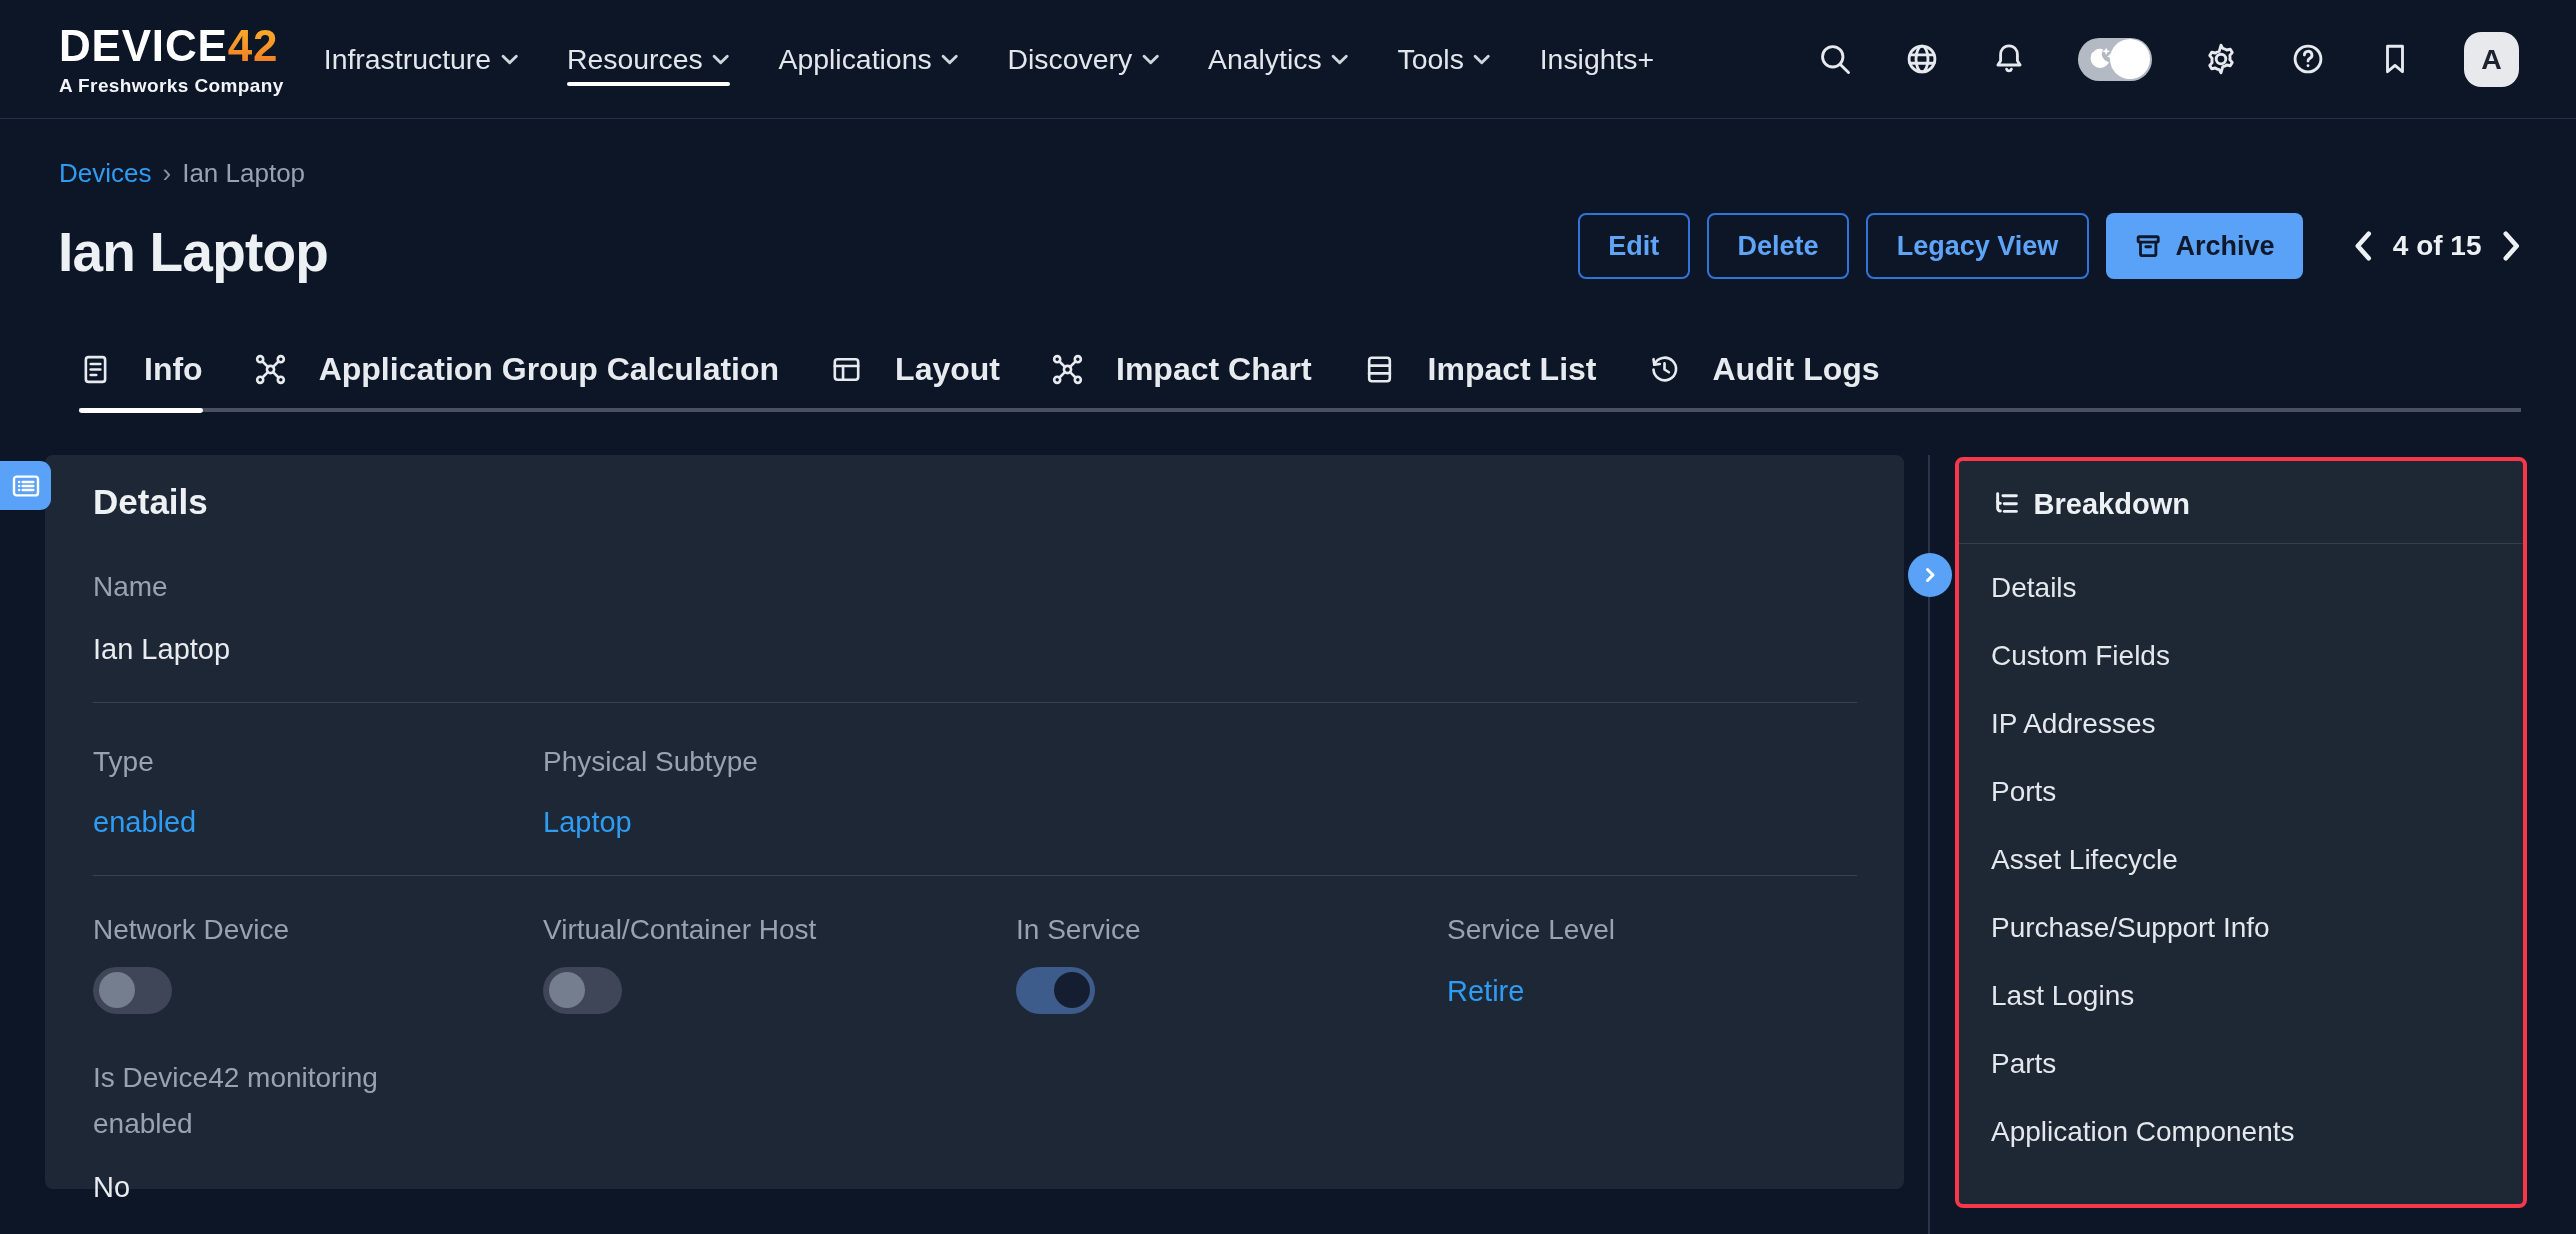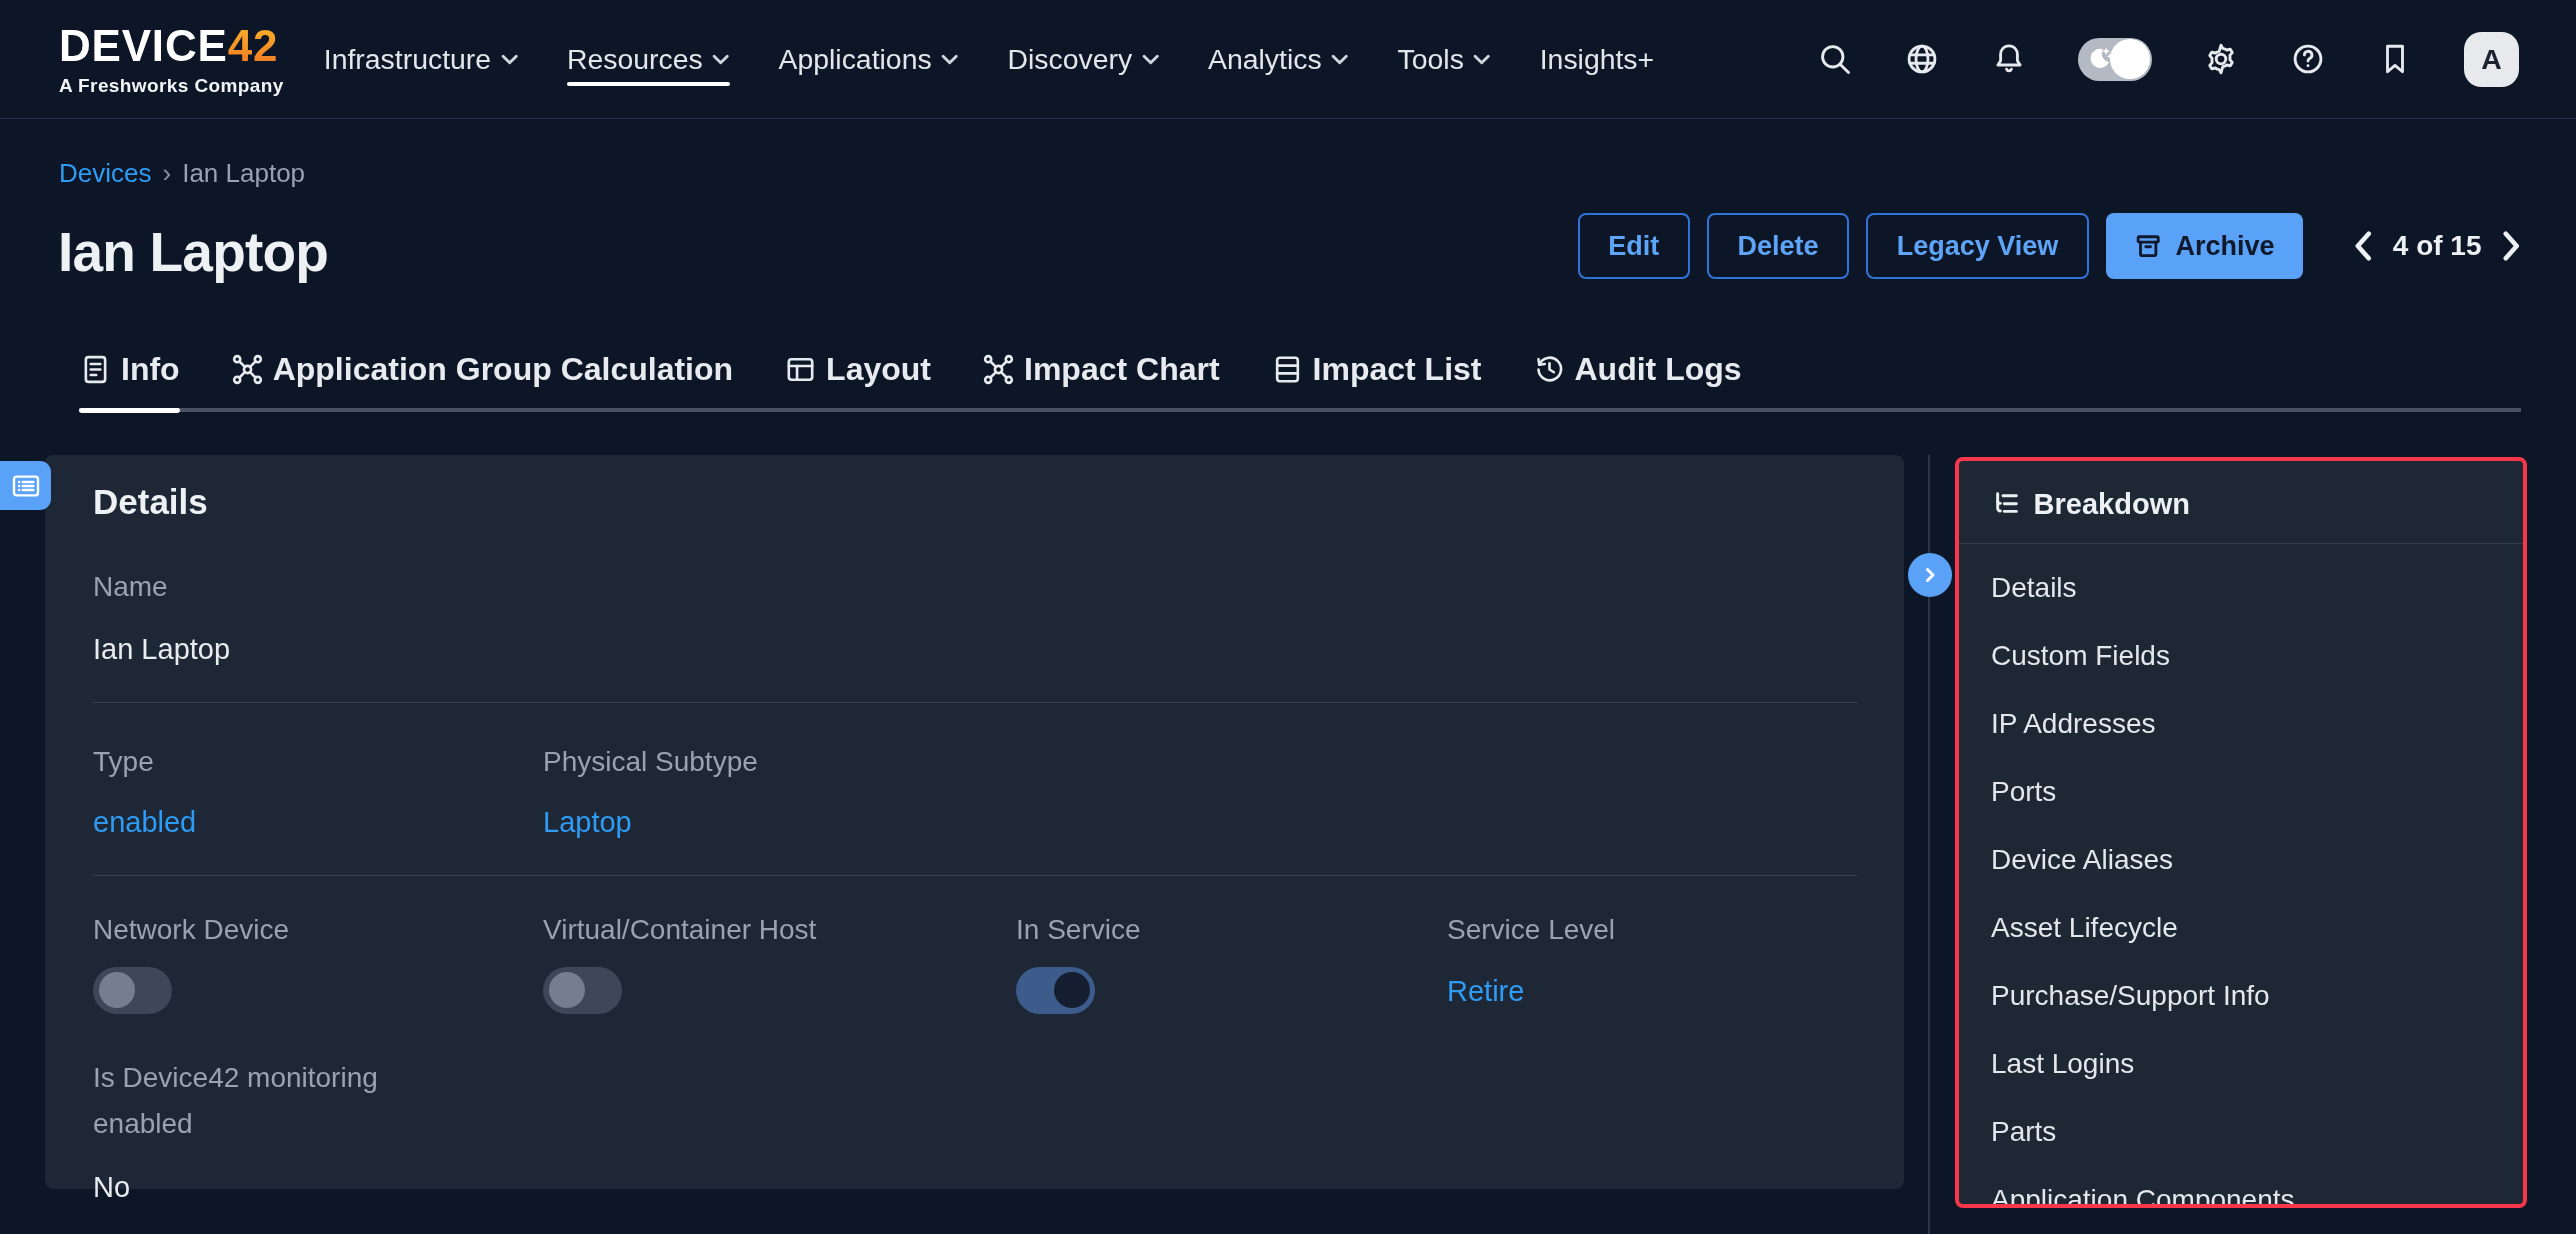--- a/index.html
+++ b/index.html
@@ -45,21 +45,21 @@
   .btn.outline{border:2.4px solid #3273da;color:#5ea4f8;background:transparent}
   .btn.solid{background:var(--accent);color:#10192b;border:none}
   .btn .icon{width:28.4px;height:28.4px;stroke:#10192b;stroke-width:2.4;fill:none;stroke-linecap:round;stroke-linejoin:round}
   .pager{display:flex;align-items:center;gap:19px;margin-left:33px}
   .pager-text{font-size:28px;font-weight:700;color:#eef1f4;white-space:nowrap}
   .pg-chev{width:20.5px;height:30px;stroke:#eef1f4;stroke-width:3.4;fill:none;stroke-linecap:round;stroke-linejoin:round;cursor:pointer}
 
   
   .tabs{position:absolute;left:79px;top:330px;width:2442px;height:82px;display:flex;gap:51px;
     border-bottom:4.7px solid #4a5262}
-  .tab{position:relative;display:flex;align-items:center;gap:9px;font-size:32px;font-weight:700;color:#e7eaee;cursor:pointer;white-space:nowrap}
+  .tab{position:relative;display:flex;align-items:center;gap:32px;font-size:32px;font-weight:700;color:#e7eaee;cursor:pointer;white-space:nowrap}
   .tab.active::after{content:'';position:absolute;left:0;right:0;bottom:-4.7px;height:4.7px;background:#fff;border-radius:2.4px}
   .tab-icon{width:33px;height:33px;stroke:#e7eaee;stroke-width:1.9;fill:none;stroke-linecap:round;stroke-linejoin:round}
 
   
   .main-panel{position:absolute;left:45px;top:455px;width:1859px;height:734px;background:var(--panel);
     border-radius:8px;padding:27px 47px 0 48px}
   .panel-heading{font-size:35px;font-weight:700;color:#eef1f4}
   .field-label{font-size:28px;color:var(--label)}
   .field-value{font-size:29px;color:var(--text)}
   .field-link{font-size:29px;color:var(--link);cursor:pointer}
@@ -372,21 +372,20 @@
         <line x1="11.5" y1="11" x2="20.5" y2="11"></line>
         <line x1="11.5" y1="16.8" x2="20.5" y2="16.8"></line>
       </svg>
       <span class="sb-title">Breakdown</span>
     </div>
     <div class="sb-list">
       <div class="sb-item">Details</div>
       <div class="sb-item">Custom Fields</div>
       <div class="sb-item">IP Addresses</div>
       <div class="sb-item">Ports</div>
-      <div class="sb-item">Device Aliases</div>
       <div class="sb-item">Asset Lifecycle</div>
       <div class="sb-item">Purchase/Support Info</div>
       <div class="sb-item">Last Logins</div>
       <div class="sb-item">Parts</div>
       <div class="sb-item">Application Components</div>
     </div>
   </aside>
 
 </div>
 

